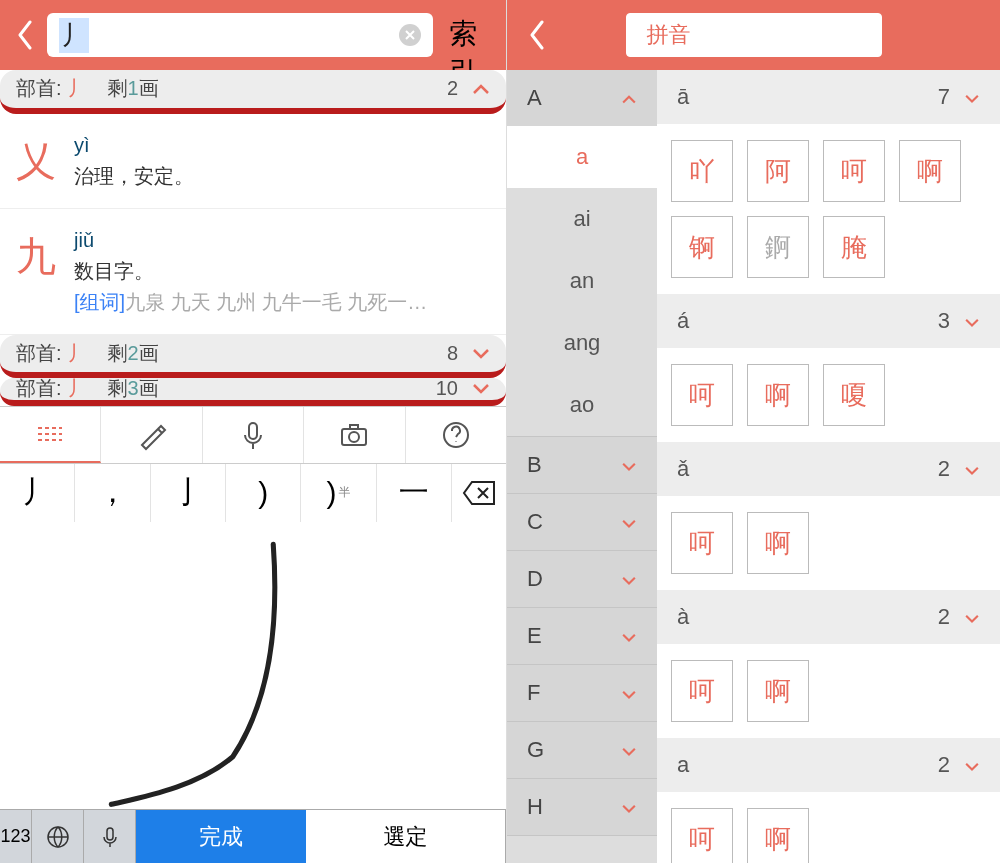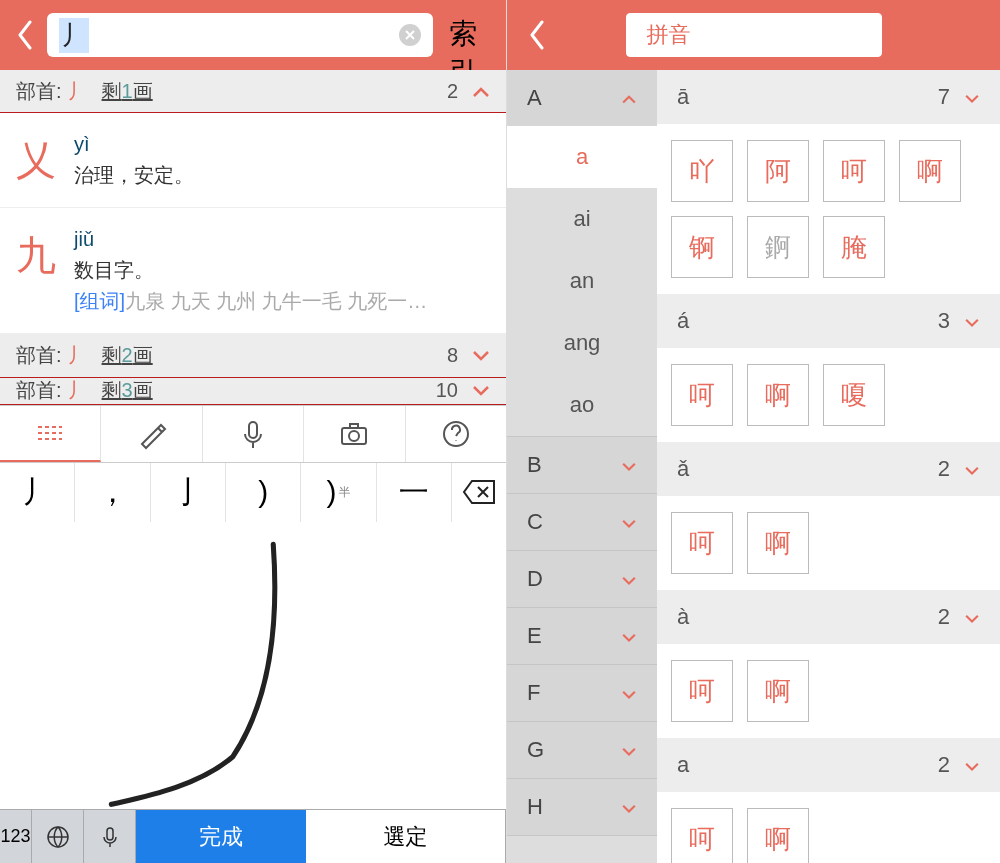--- a/index.html
+++ b/index.html
@@ -8,23 +8,23 @@
 .panel-left { border-right: 1px solid #ddd; }
 .header { background: #e86c5d; height: 70px; display: flex; align-items: center; padding: 0 15px; gap: 12px; }
 .back-chevron { width: 30px; height: 40px; display: flex; align-items: center; justify-content: center; cursor: pointer; }
 .back-chevron svg { width: 18px; height: 30px; }
 .search-box { flex: 1; background: #fff; border-radius: 6px; height: 44px; display: flex; align-items: center; padding: 0 12px; position: relative; }
 .search-box input { border: none; outline: none; font-size: 24px; flex: 1; color: #333; background: #fff; }
 .search-box input::placeholder { color: #888; }
 .search-box .highlight { background: #cfe4ff; padding: 0 2px; font-size: 26px; color: #222; }
 .clear-btn { width: 22px; height: 22px; border-radius: 50%; background: #d0d0d0; color: #fff; display: flex; align-items: center; justify-content: center; font-size: 14px; cursor: pointer; }
 .index-btn { color: #000000; font-size: 28px; cursor: pointer; padding: 0 4px; margin-top: 36px; }
-.group-header { background: #ededed; height: 48px; display: flex; align-items: center; padding: 0 16px; font-size: 20px; color: #444; border-bottom: 1px solid #b91c1c; position: relative; }
+.group-header { background: #ededed; height: 48px; display: flex; align-items: center; padding: 0 16px; font-size: 20px; color: #444; border-bottom: 6px solid #b91c1c; position: relative; border-radius: 16px; }
 .group-header .radical { color: #e86c5d; margin: 0 6px; }
-.group-header .rest { margin-left: 8px; text-decoration: underline; }
+.group-header .rest { margin-left: 14px; }
 .group-header .n1 { color: #5a9b9b; }
 .group-header .count { margin-left: auto; color: #555; font-size: 20px; }
 .group-header .chev { margin-left: 14px; }
 .chev-down svg, .chev-up svg { width: 18px; height: 12px; }
 .entry { display: flex; padding: 20px 16px 18px; border-bottom: 1px solid #eee; }
 .entry .char { font-size: 40px; color: #e86c5d; font-family: "Songti SC", serif; width: 48px; }
 .entry .info { flex: 1; padding-left: 10px; }
 .entry .pinyin { color: #0c4a6e; font-size: 20px; }
 .entry .meaning { font-size: 20px; color: #333; margin-top: 6px; }
 .entry .zuci { font-size: 20px; color: #aaa; margin-top: 4px; }

